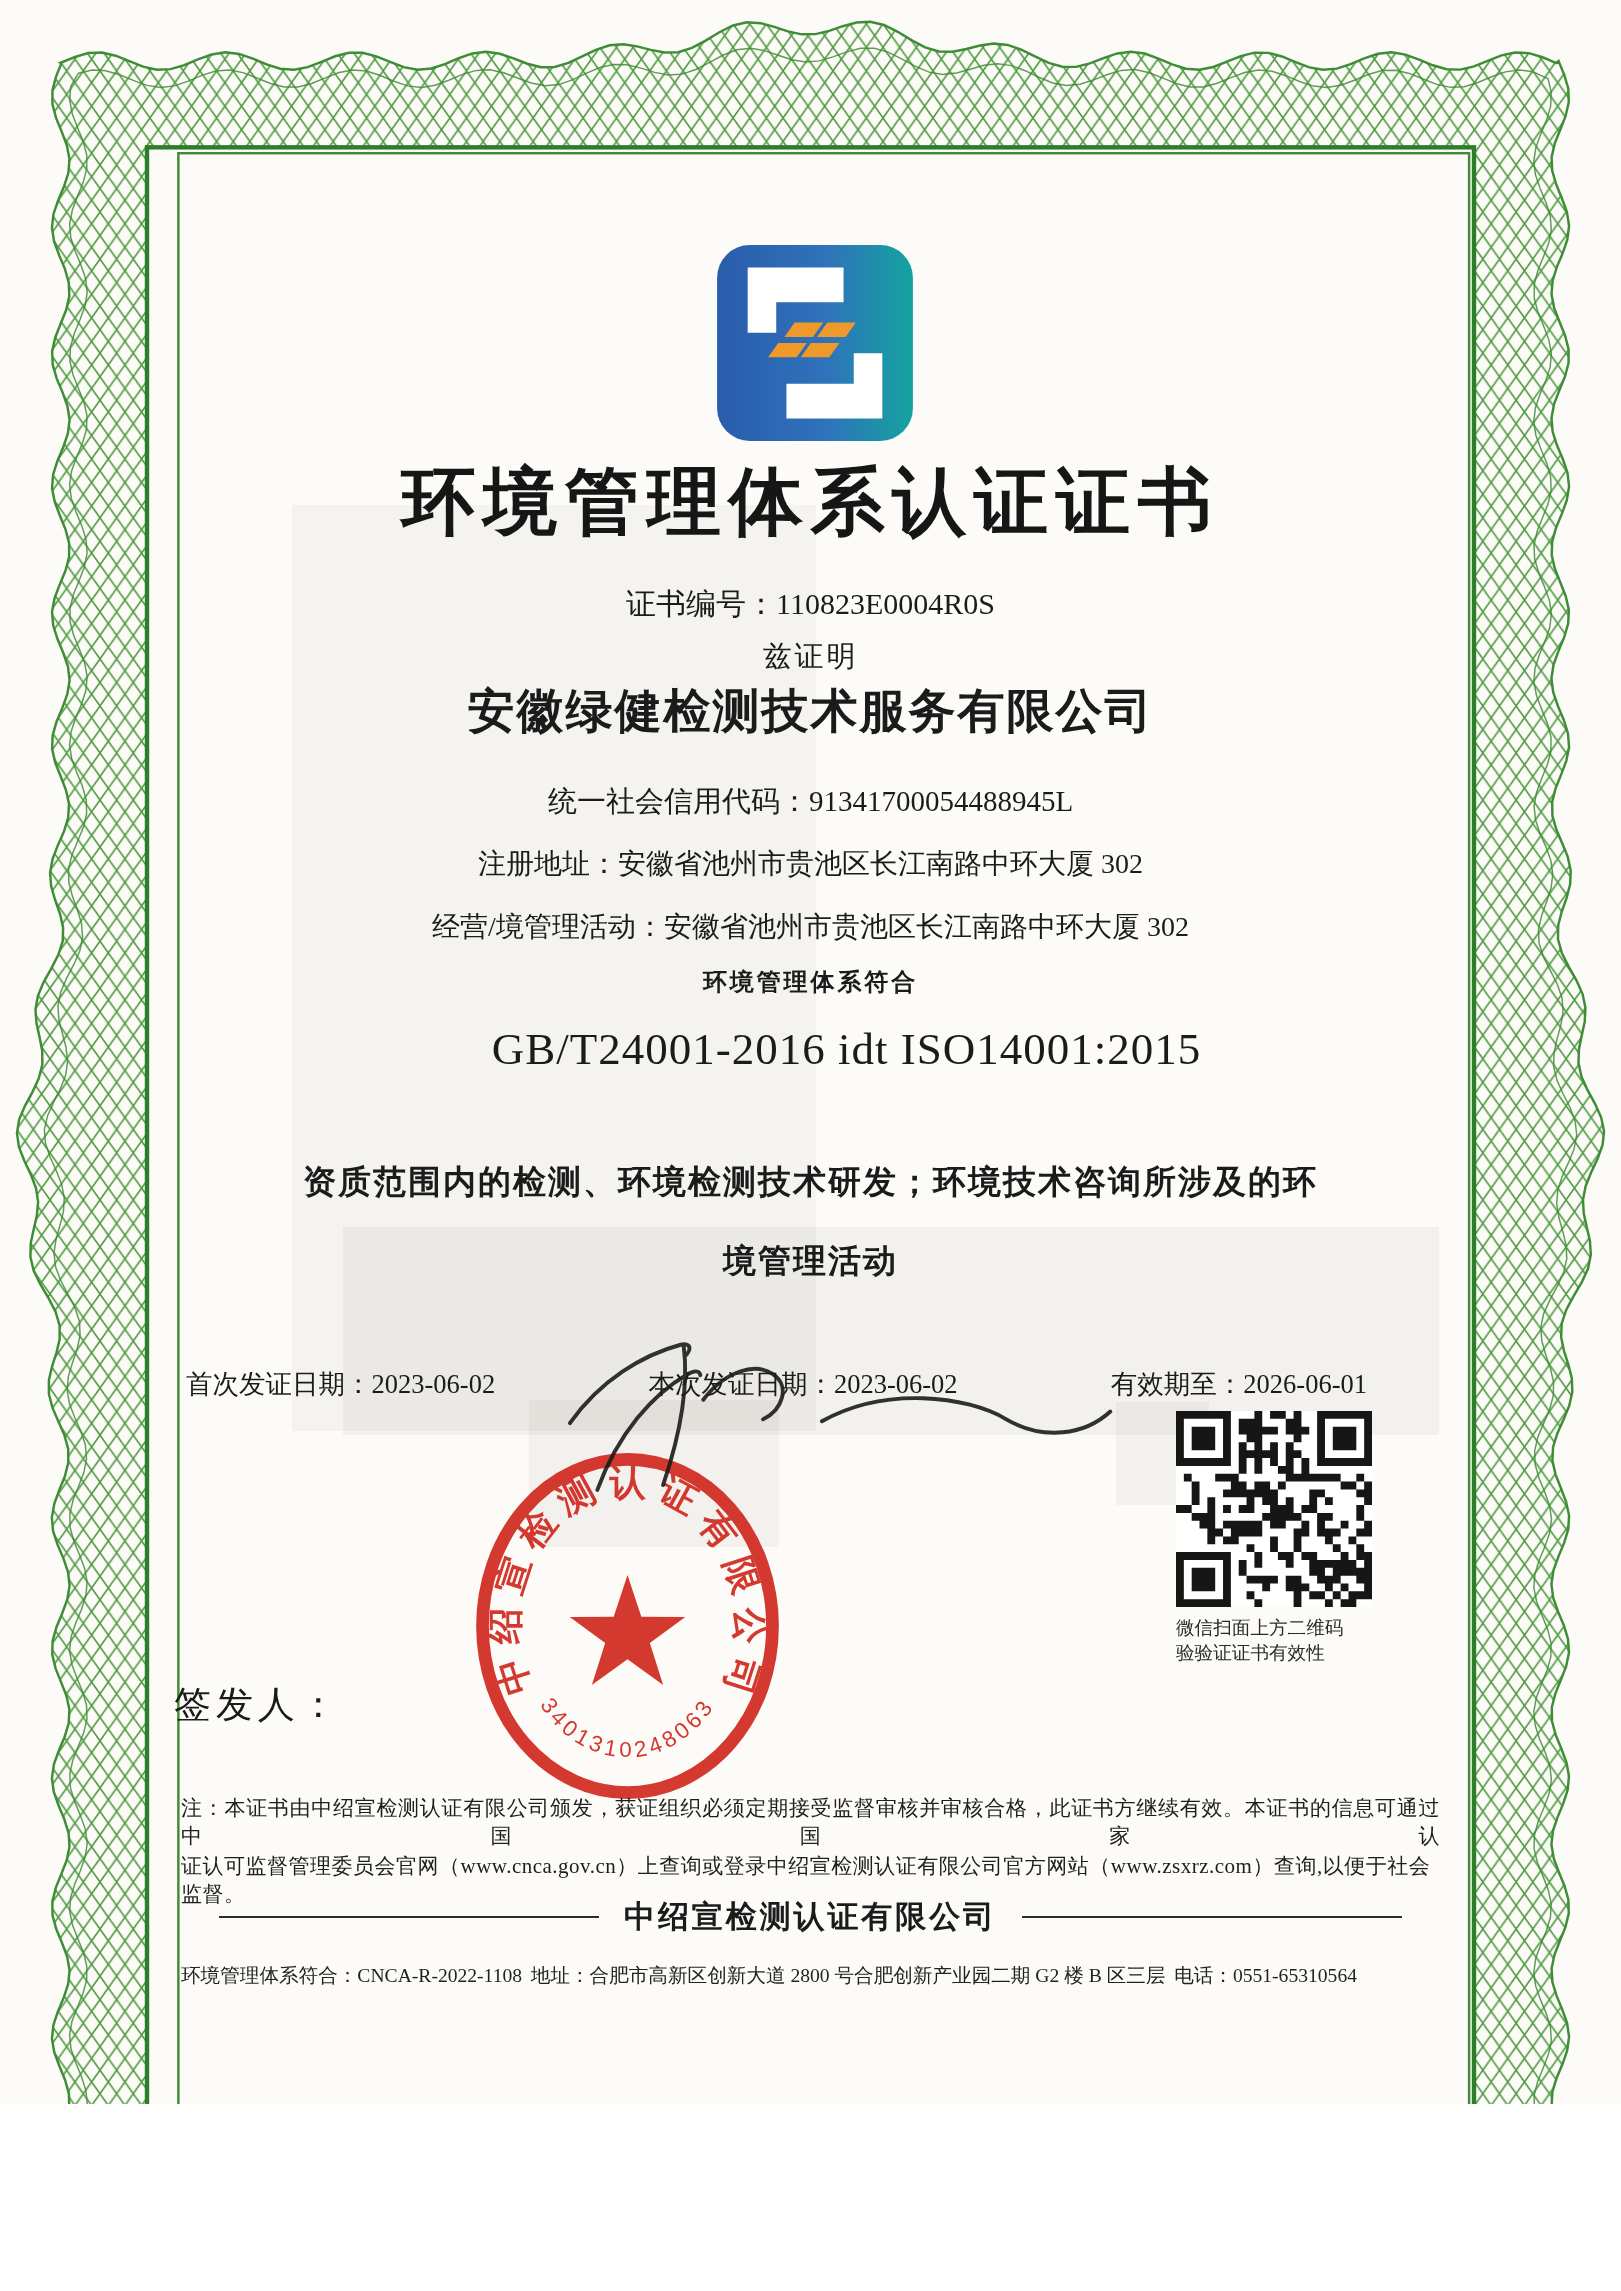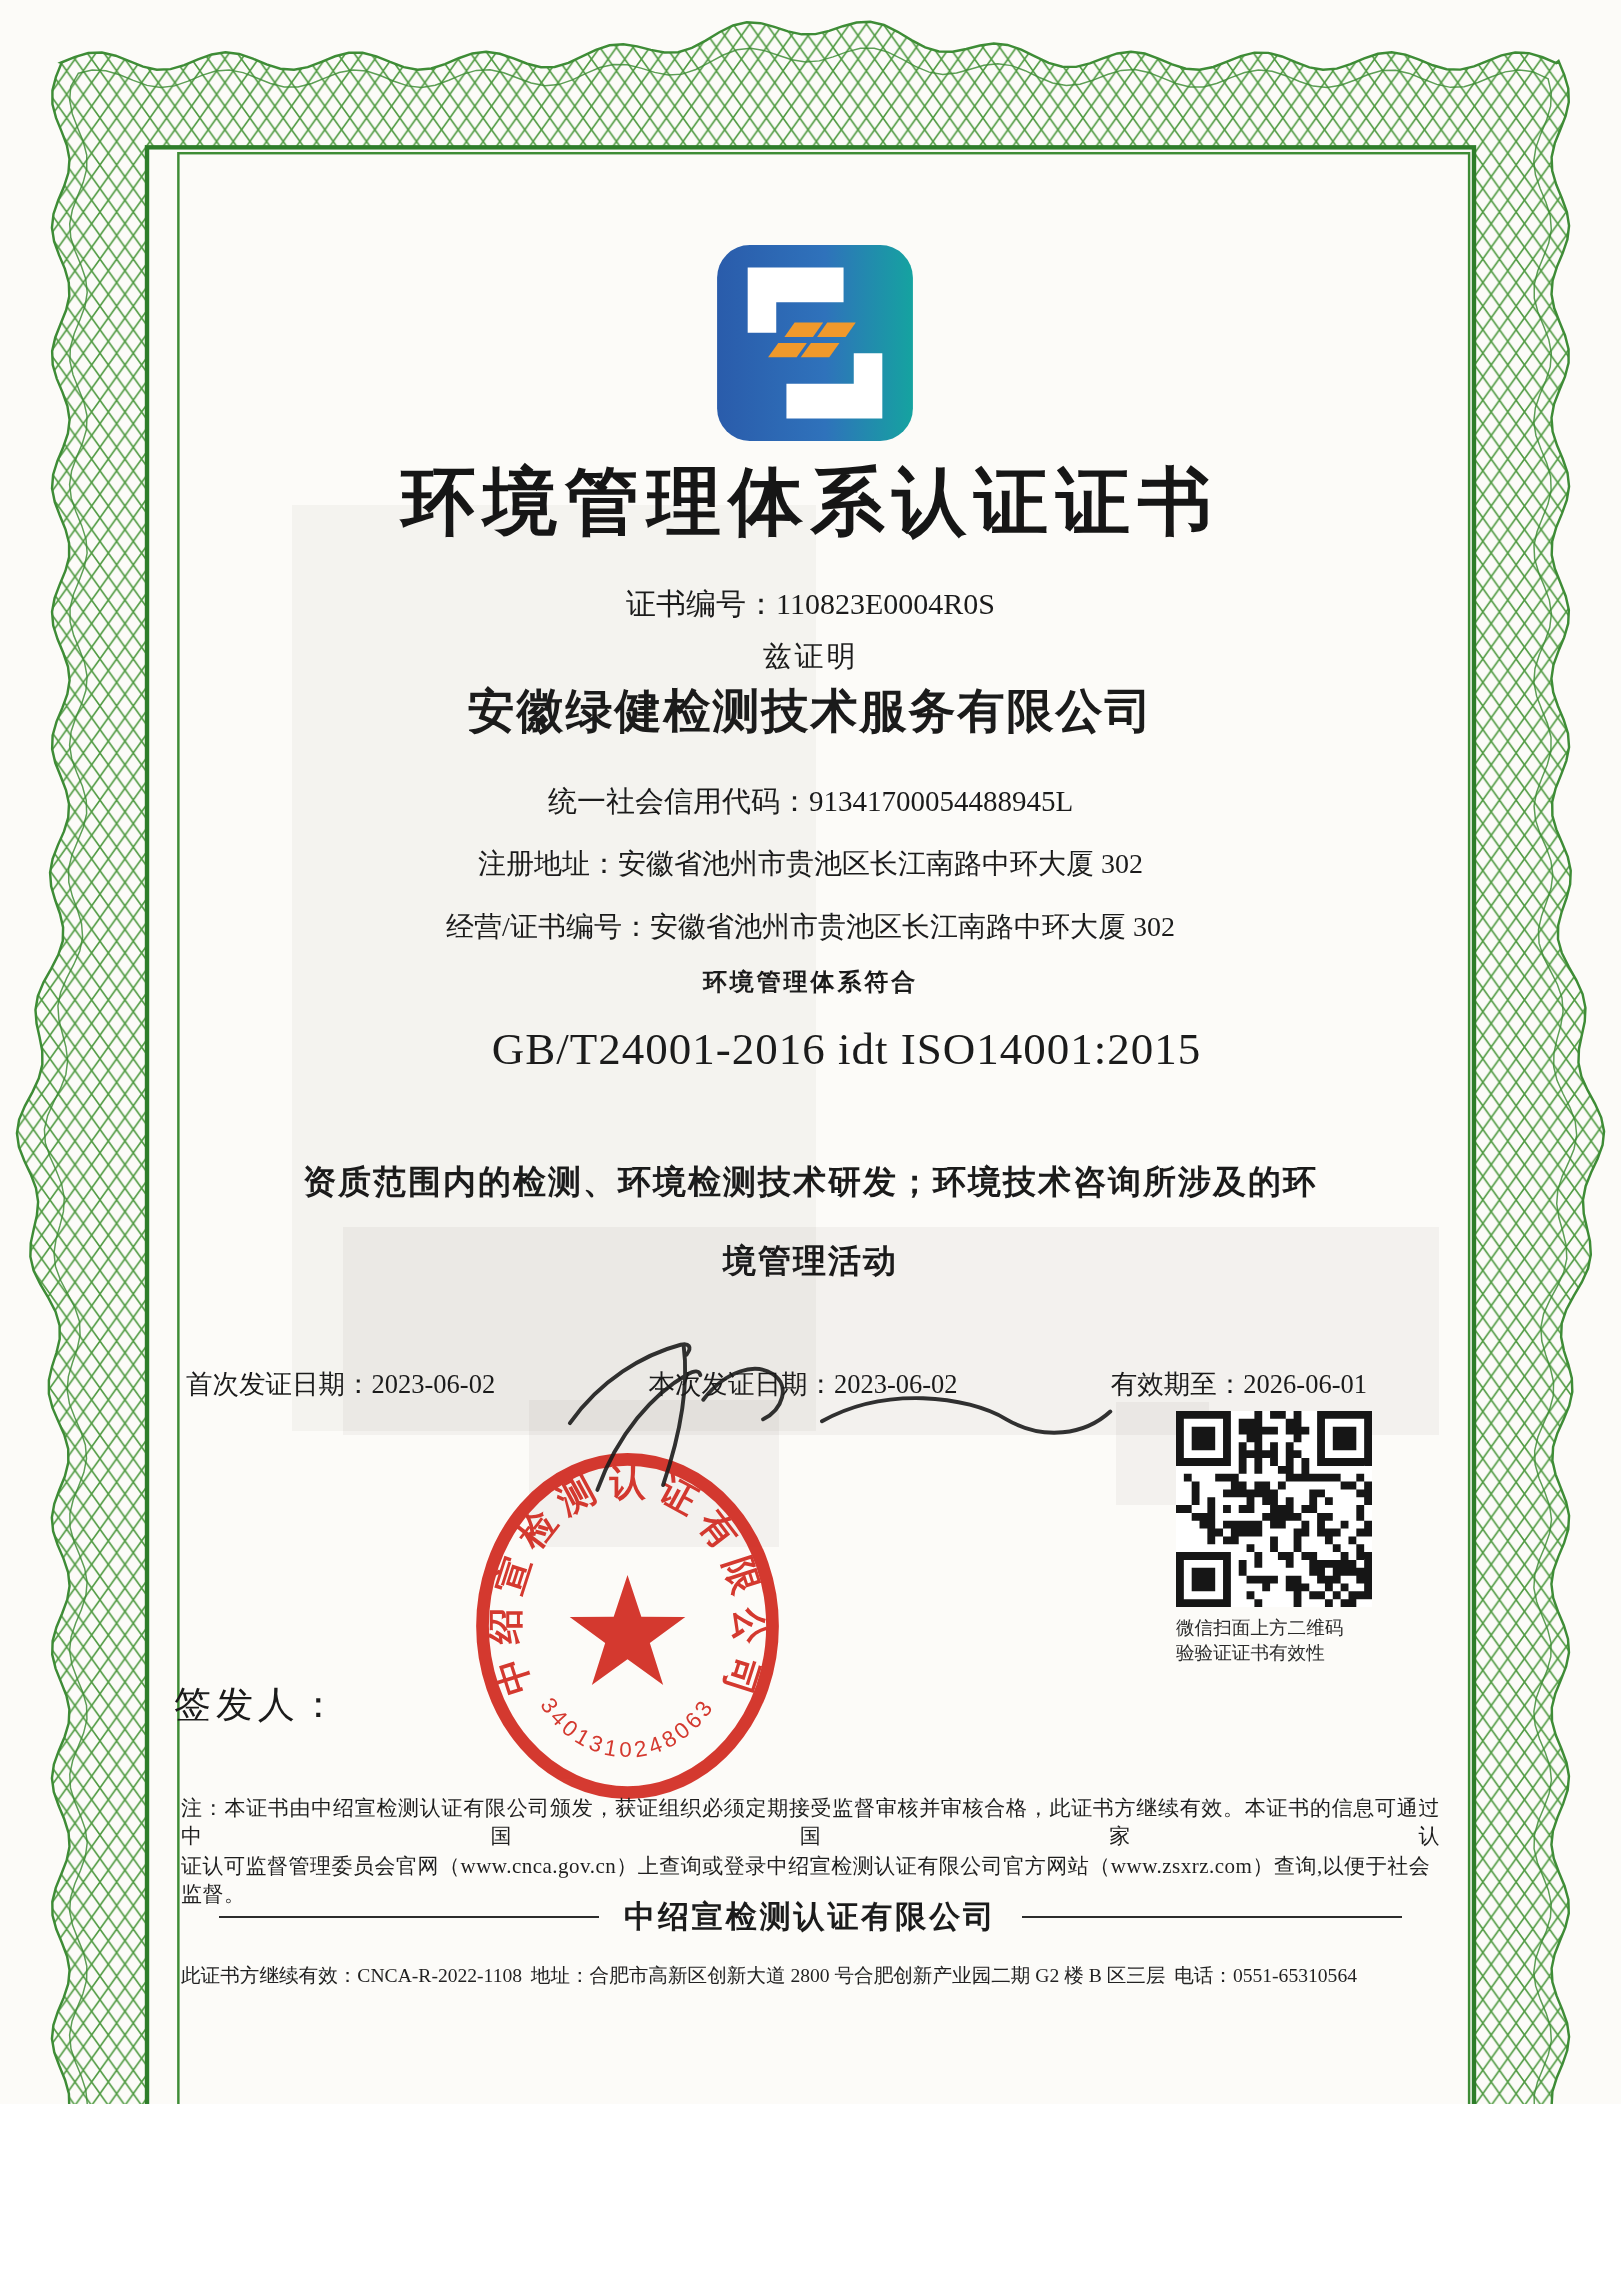--- a/index.html
+++ b/index.html
@@ -114,21 +114,21 @@
 
   <div class="center credit">
     <span>统一社会信用代码：</span><span>91341700054488945L</span>
   </div>
 
   <div class="center regaddr">
     <span>注册地址：</span><span>安徽省池州市贵池区长江南路中环大厦 302</span>
   </div>
 
   <div class="center opaddr">
-    <span>经营/证书编号：</span><span>安徽省池州市贵池区长江南路中环大厦 302</span>
+    <span>经营/境管理活动：</span><span>安徽省池州市贵池区长江南路中环大厦 302</span>
   </div>
 
   <div class="center conform">环境管理体系符合</div>
   <div class="center standard">GB/T24001-2016 idt ISO14001:2015</div>
   <div class="center scope1">资质范围内的检测、环境检测技术研发；环境技术咨询所涉及的环</div>
   <div class="center scope2">境管理活动</div>
 
   <div class="dates">
     <span class="pair">
       <span>首次发证日期：</span><span>2023-06-02</span>
@@ -185,21 +185,21 @@
   <div class="abs note note1">注：本证书由中绍宣检测认证有限公司颁发，获证组织必须定期接受监督审核并审核合格，此证书方继续有效。本证书的信息可通过中国国家认</div>
 
   <div class="issuing-row">
     <span class="rule"></span>
     <span class="issuing-name">中绍宣检测认证有限公司</span>
     <span class="rule"></span>
   </div>
 
   <div class="footline">
     <span class="pair">
-      <span>此证书方继续有效：</span><span>CNCA-R-2022-1108</span>
+      <span>环境管理体系符合：</span><span>CNCA-R-2022-1108</span>
     </span>
     <span class="pair">
       <span>地址：</span><span>合肥市高新区创新大道 2800 号合肥创新产业园二期 G2 楼 B 区三层</span>
     </span>
     <span class="pair">
       <span>电话：</span><span>0551-65310564</span>
     </span>
   </div>
 
 </div>

